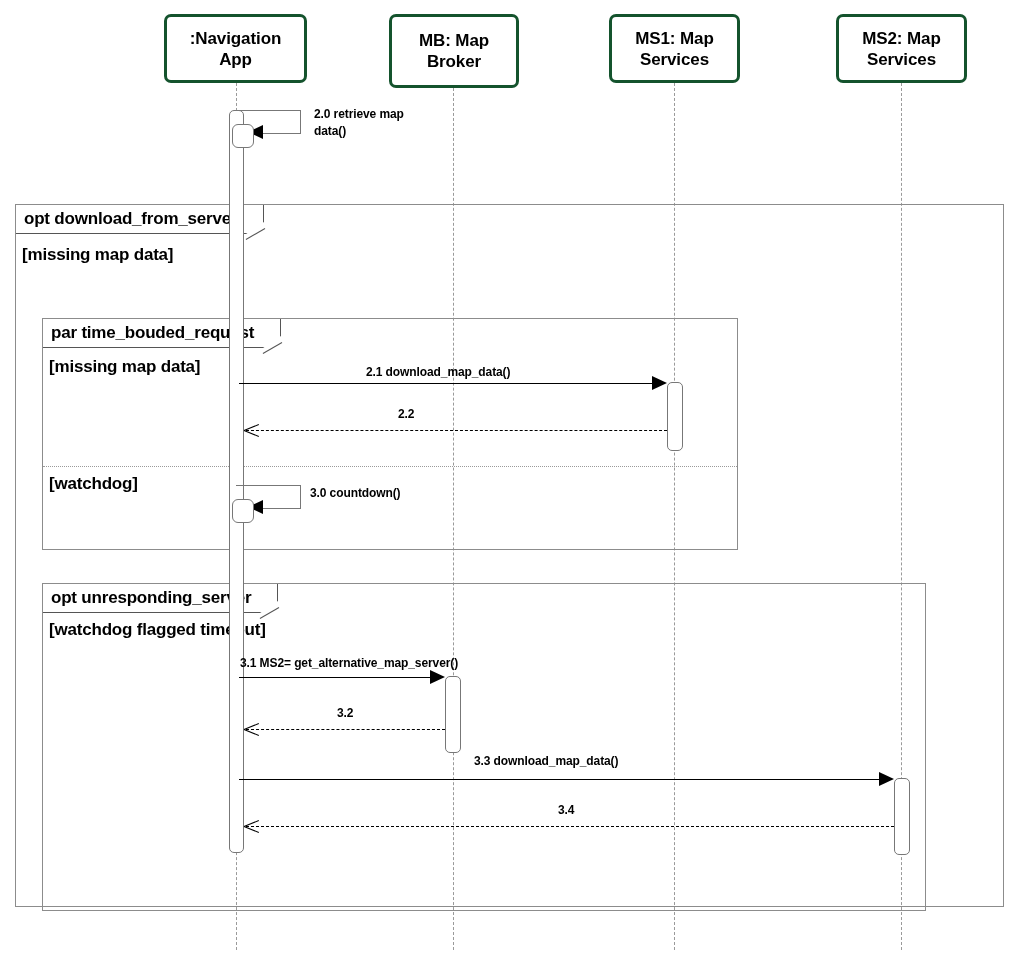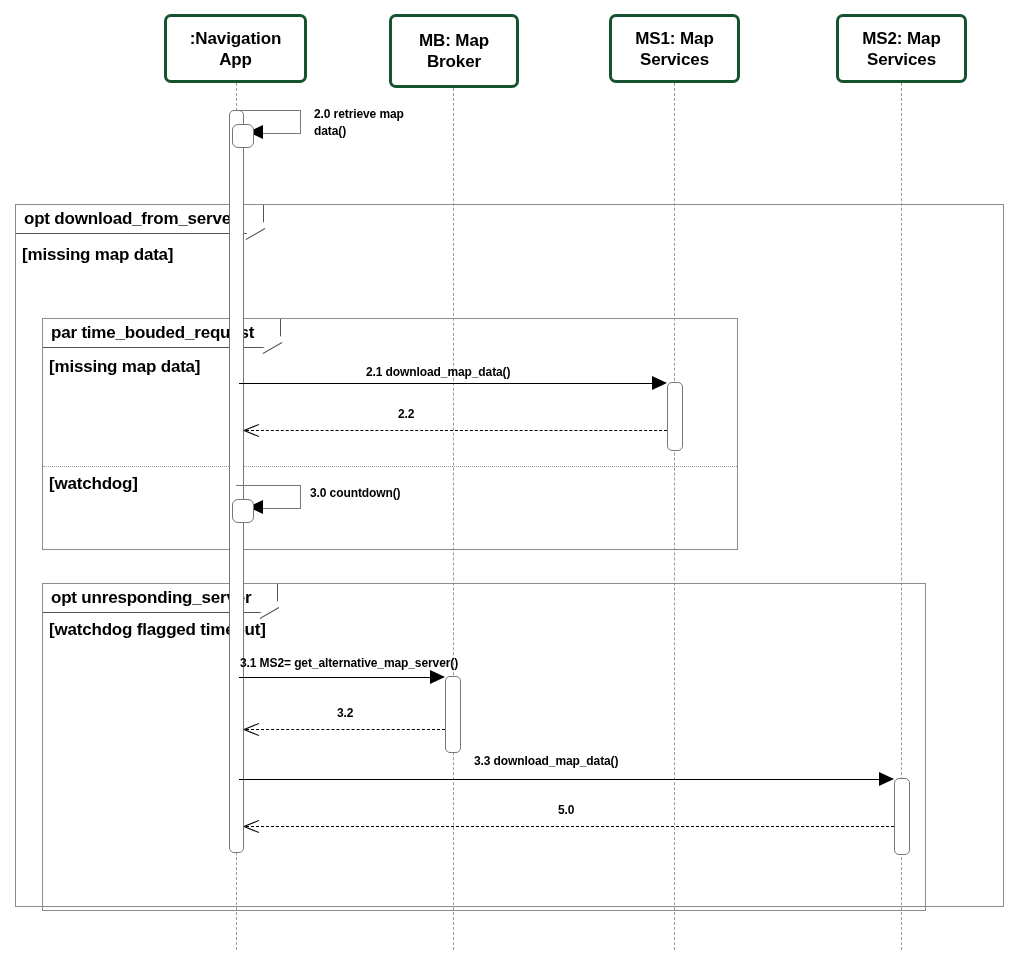--- a/index.html
+++ b/index.html
@@ -245,19 +245,19 @@
 
   <div class="msg-line solid" style="left:239px; top:779px; width:652px;"></div>
   <div class="arrow-filled right" style="left:879px; top:772px;"></div>
   <div class="msg-label" style="left:474px; top:753px;">3.3 download_map_data()</div>
 
   <div class="msg-line dashed" style="left:246px; top:826px; width:648px;"></div>
   <div class="arrow-open" style="left:244px; top:819px;">
     <span class="up"></span>
     <span class="dn"></span>
   </div>
-  <div class="msg-label" style="left:558px; top:802px;">5.0</div>
+  <div class="msg-label" style="left:558px; top:802px;">3.4</div>
 
   <div class="activation" style="left:667px; top:382px; width:16px; height:69px;"></div>
   <div class="activation" style="left:445px; top:676px; width:16px; height:77px;"></div>
   <div class="activation" style="left:894px; top:778px; width:16px; height:77px;"></div>
 
 </div>
 
 </body></html>

